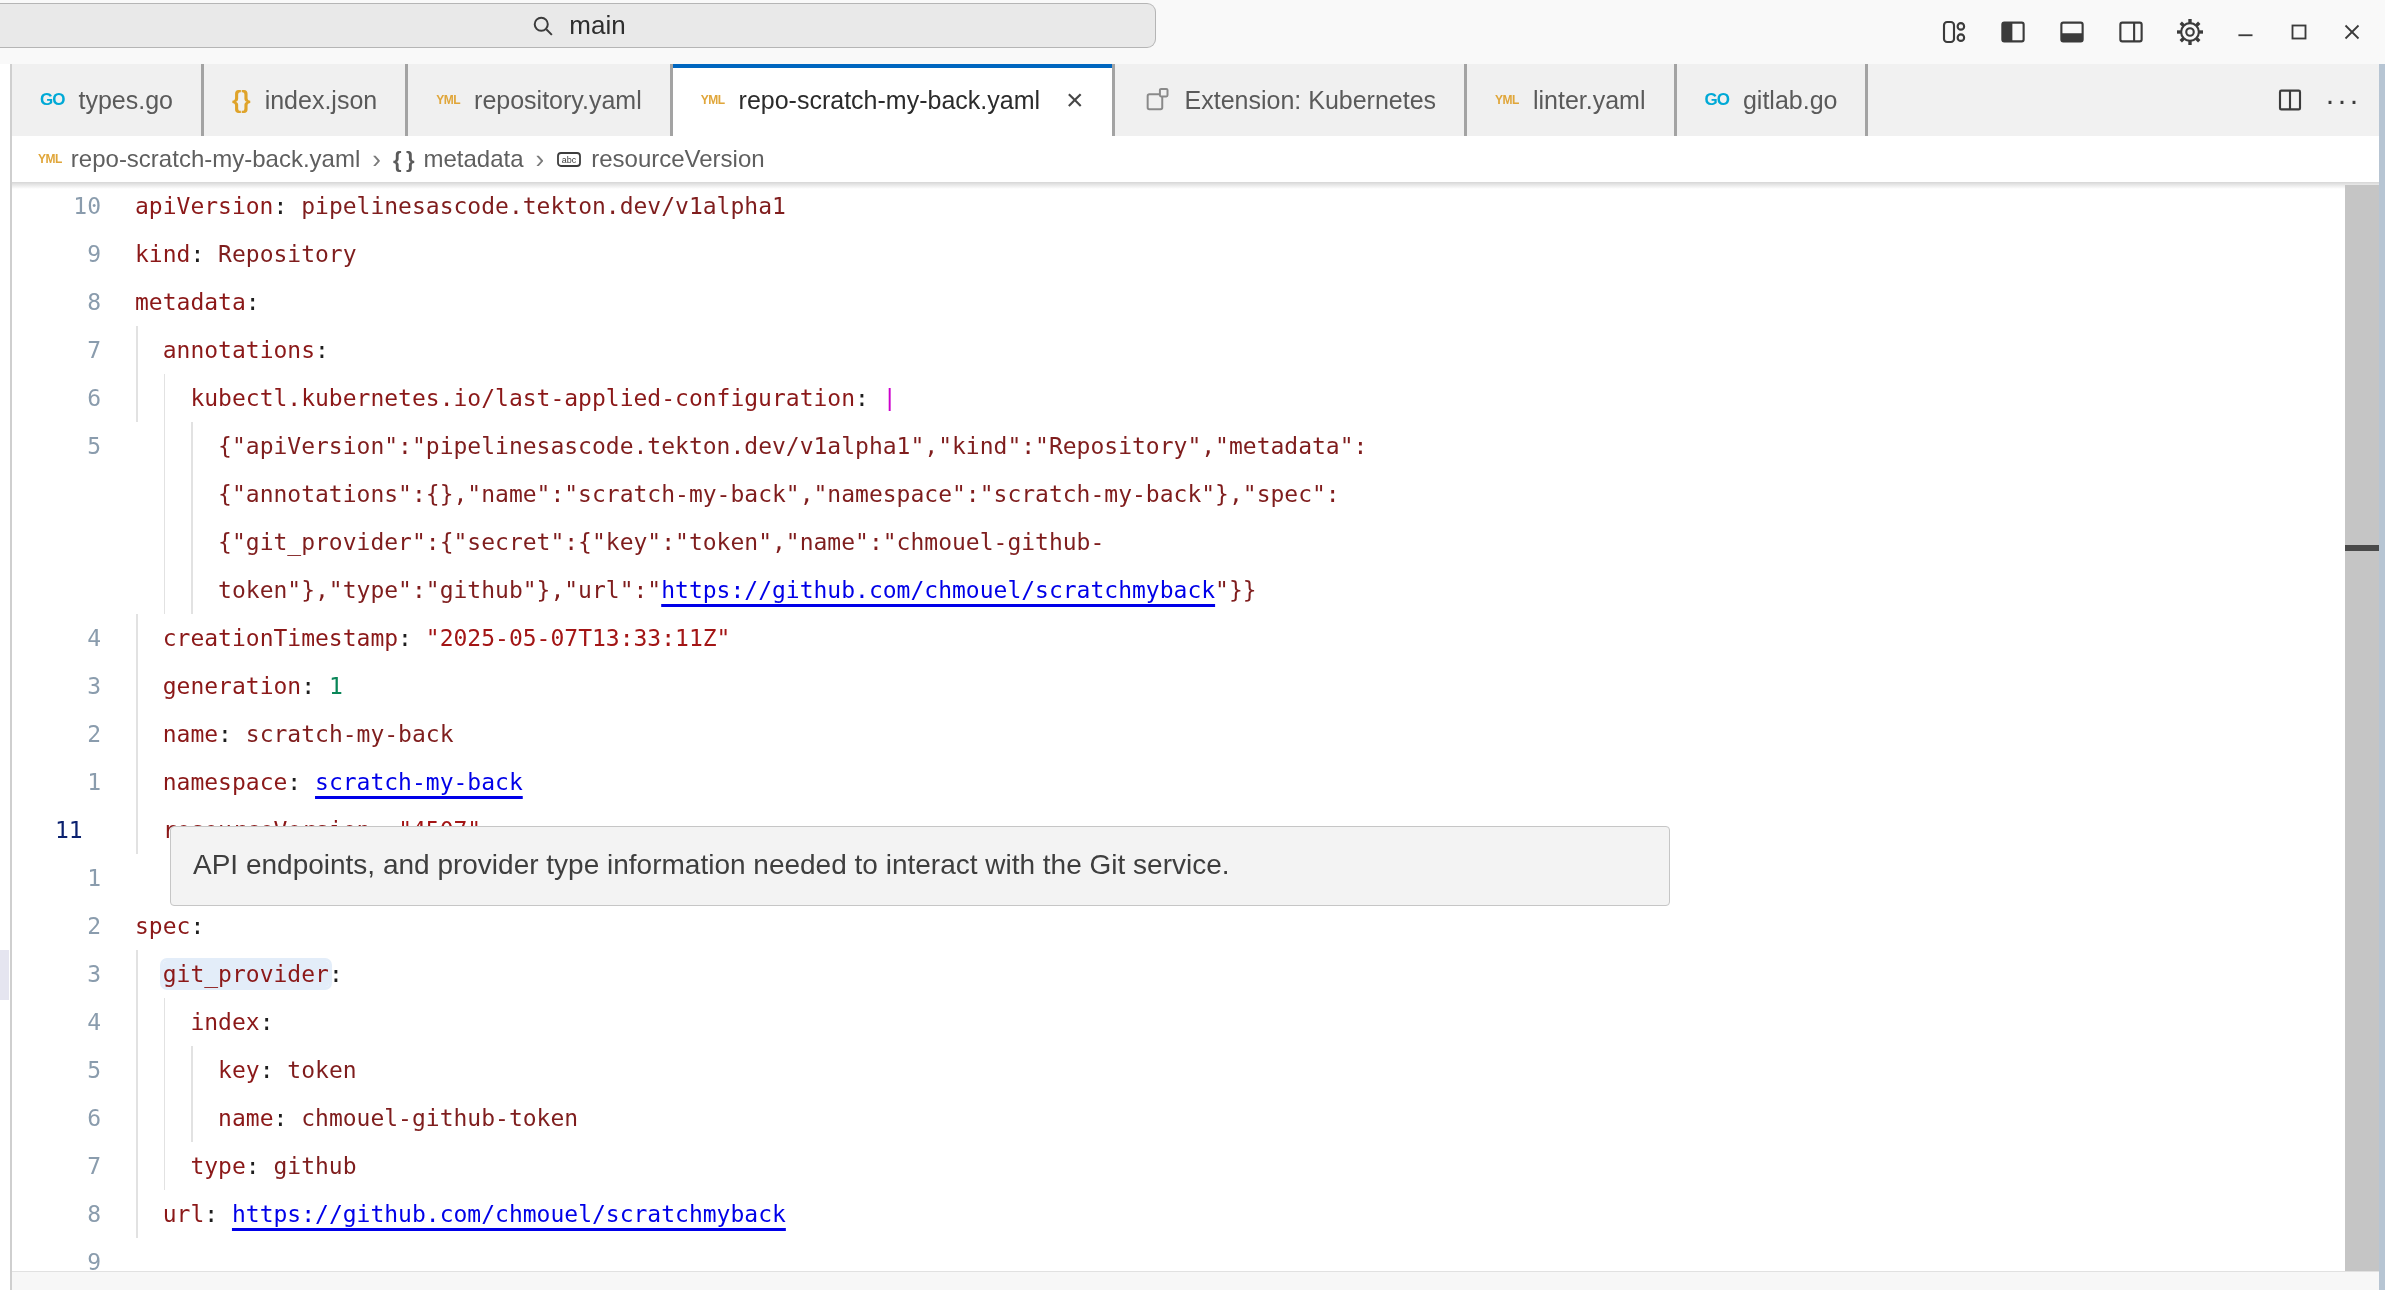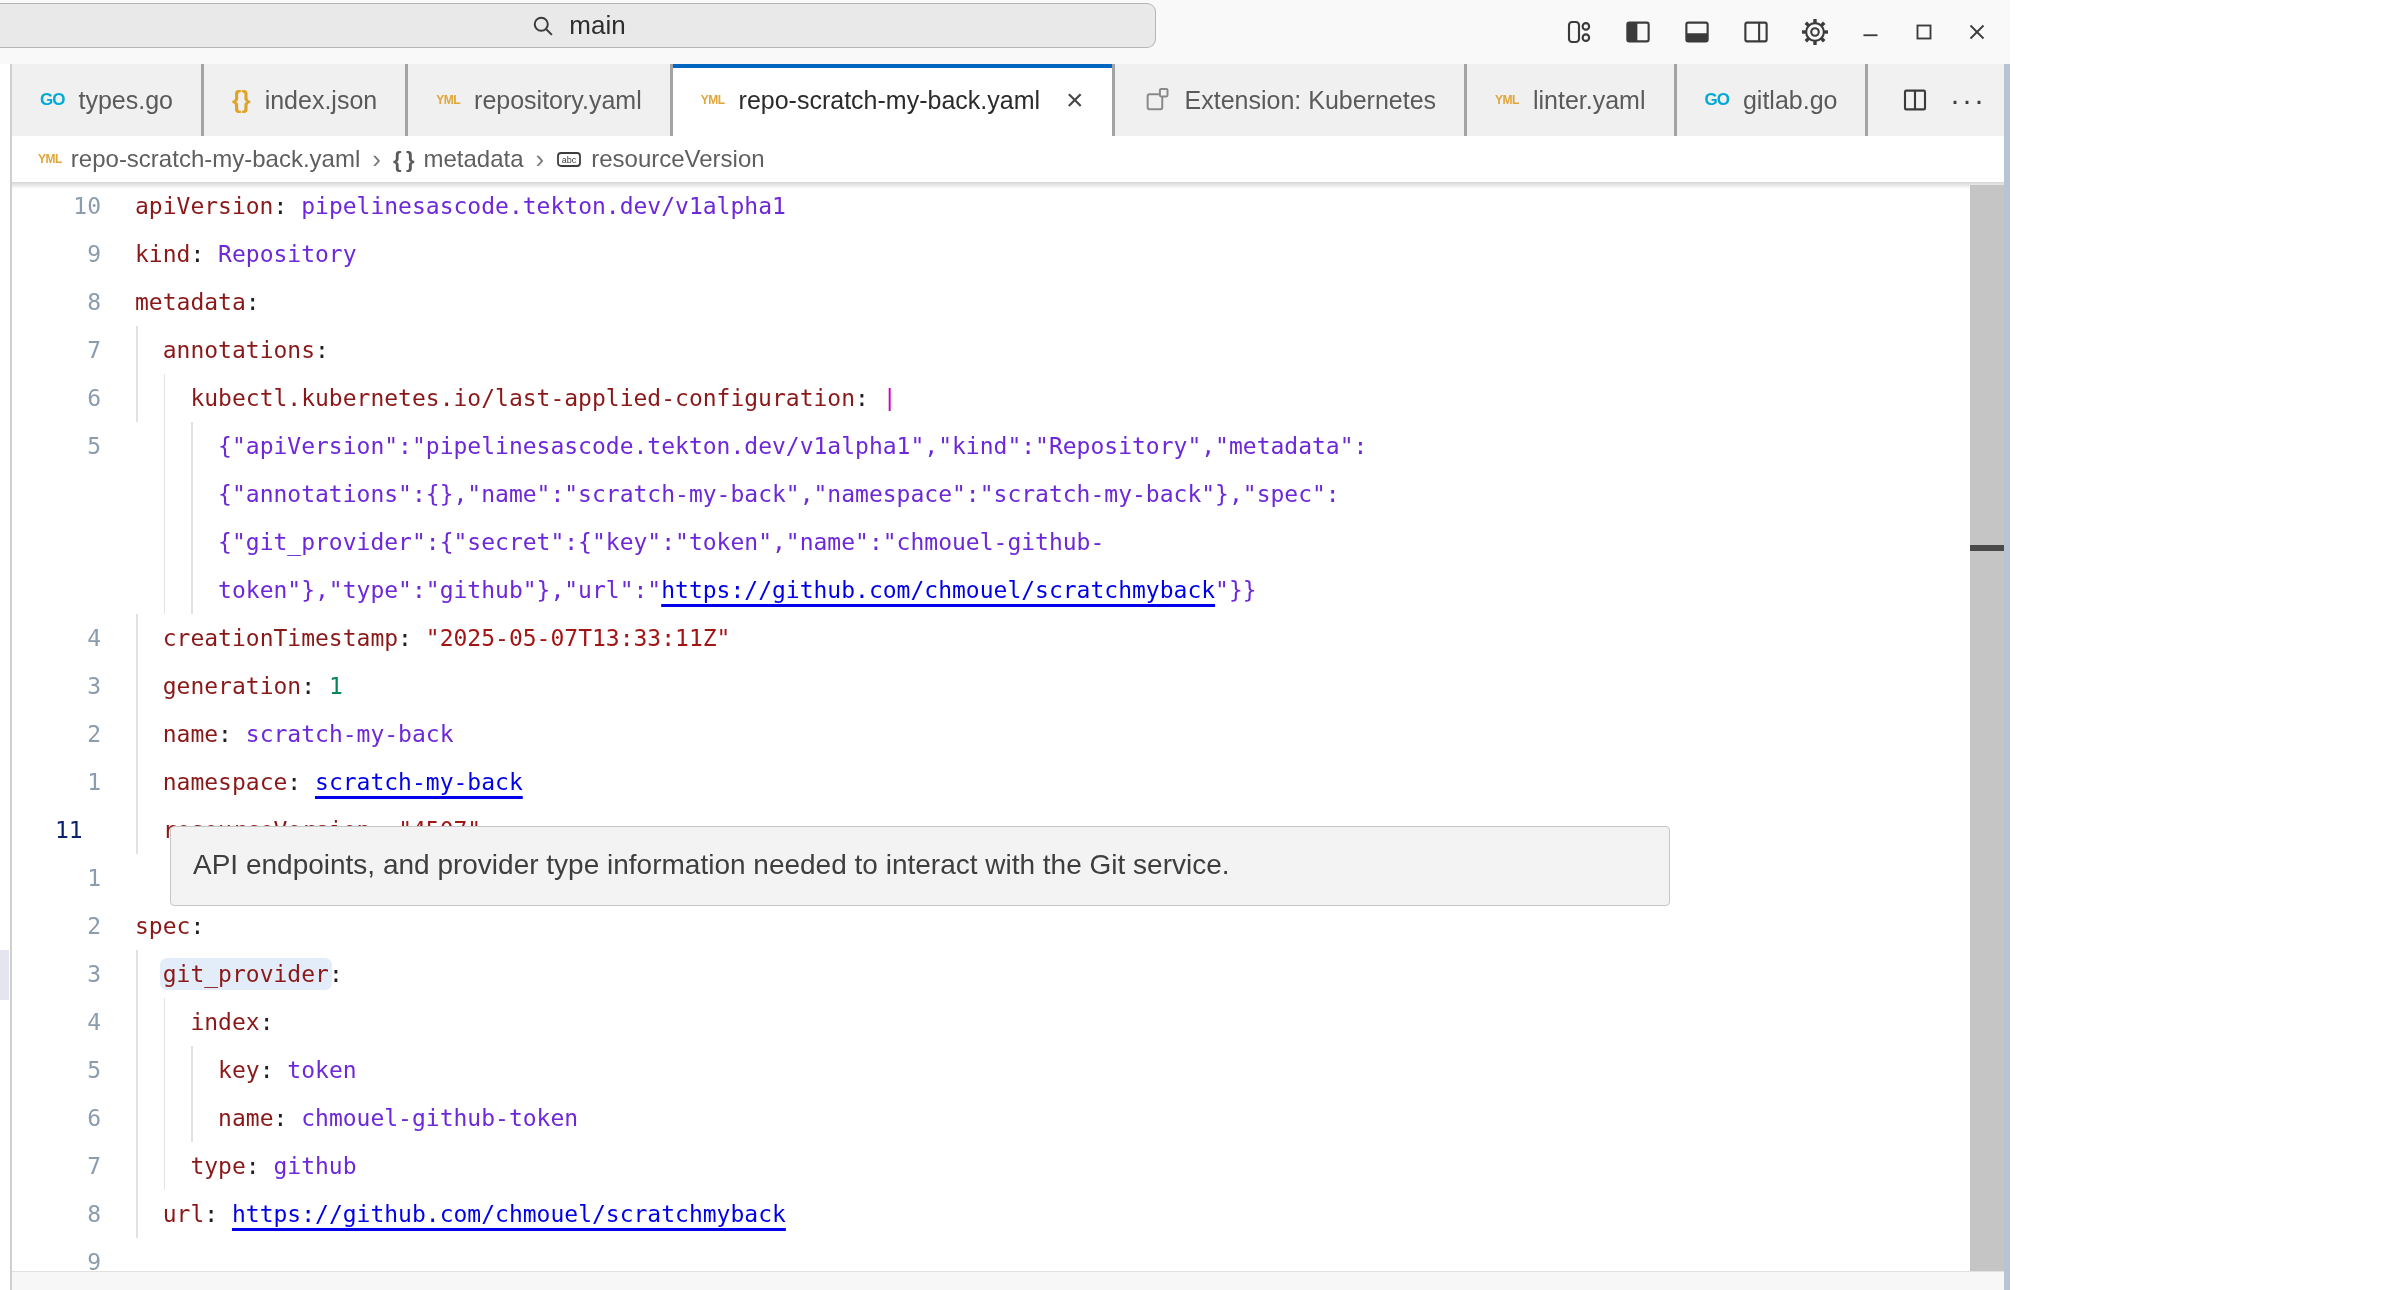--- a/index.html
+++ b/index.html
@@ -1,16 +1,16 @@
 <!DOCTYPE html>
 <html><head>
 <meta charset="utf-8">
 <style>
   html,body{margin:0;padding:0;background:#ffffff;}
-  .window{position:relative;width:2010px;height:1290px;overflow:hidden;
+  .window{position:relative;width:2385px;height:1290px;overflow:hidden;
     font-family:"Liberation Sans",sans-serif;background:#ffffff;}
 
   
   .titlebar{position:absolute;left:0;top:0;width:100%;height:64px;background:#f9f9f9;}
   .command-center{position:absolute;left:0;top:3px;width:1155px;height:43px;
     background:#e9e9e9;border:1.5px solid #b5b5b5;border-left:none;
     border-radius:0 9px 9px 0;display:flex;align-items:center;justify-content:center;
     gap:12px;color:#2e2e2e;font-size:26px;}
   .tb-icons{position:absolute;right:14px;top:0;height:64px;display:flex;align-items:center;gap:15px;}
   .tb-btn{width:44px;height:44px;display:flex;align-items:center;justify-content:center;}
@@ -52,21 +52,21 @@
   .scroll-shadow{position:absolute;left:12px;right:6px;top:182px;height:7px;z-index:4;
     background:linear-gradient(rgba(0,0,0,0.16),rgba(0,0,0,0));}
   .row{position:relative;height:48px;}
   .ln{position:absolute;left:8px;top:0;width:81px;text-align:right;line-height:48px;
     color:#8a9cad;font-size:23px;}
   .ln.active{width:auto;text-align:left;padding-left:35px;color:#0b216f;}
   .lc{position:absolute;left:123px;top:0;right:0;line-height:48px;white-space:pre;}
   .guide{position:absolute;top:0;bottom:0;width:1.5px;background:#e2e2e2;}
   .key{color:#8b1818;}
   .punct{color:#1e1e1e;}
-  .val{color:#6d28d9;}
+  .val{color:#7f1d1d;}
   .str{color:#a31515;}
   .num{color:#098658;}
   .pipe{color:#cc00cc;}
   .link{color:#0000e8;text-decoration:underline;text-decoration-thickness:3px;text-underline-offset:6px;}
   .hl{background:#e3edf9;border-radius:4px;box-shadow:0 0 0 3px #e3edf9;}
 
   
   .scrollbar{position:absolute;right:6px;top:185px;bottom:18px;width:34px;background:#c5c5c5;z-index:5;}
   .scroll-marker{position:absolute;right:6px;top:545px;width:34px;height:6px;background:#4a4a4a;z-index:6;}
 

